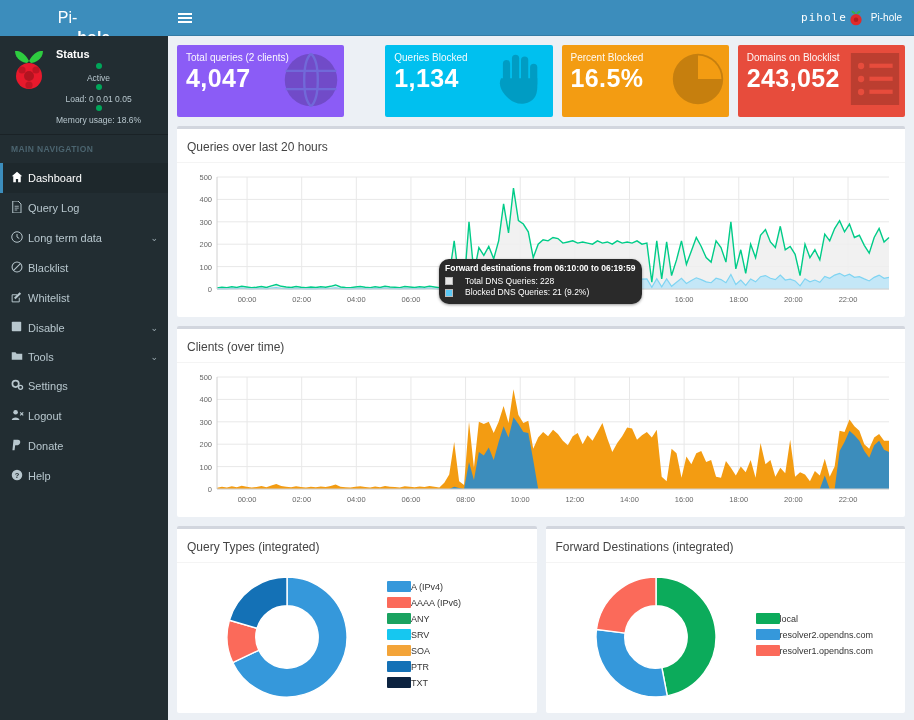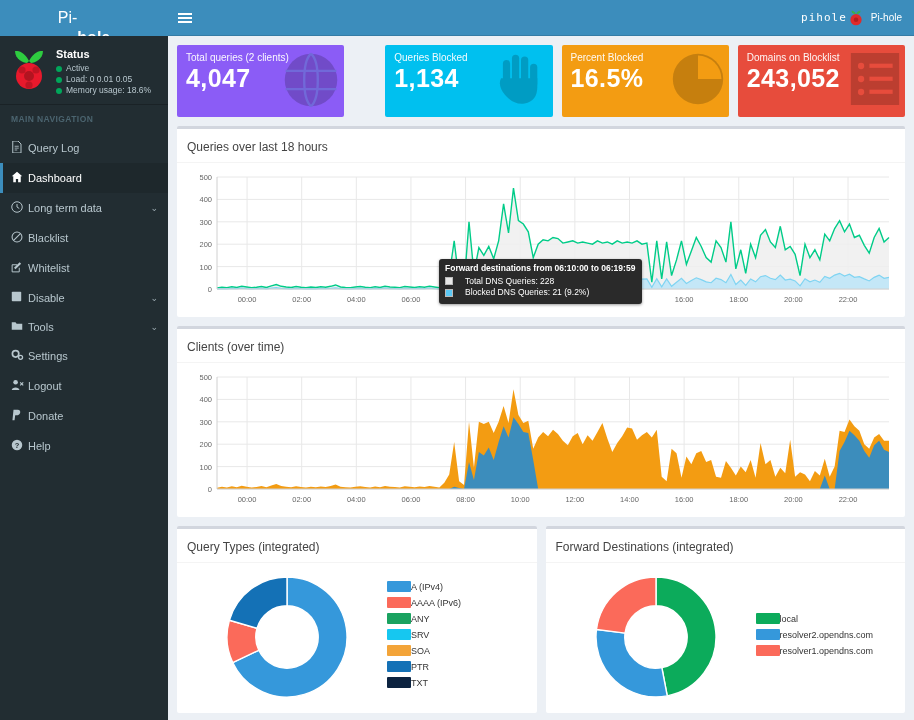--- a/index.html
+++ b/index.html
@@ -55,21 +55,21 @@
   }
   .status-panel {
     display: flex; gap: 8px; padding: 10px 8px 8px 10px;
     border-bottom: 1px solid #1a2226;
   }
   .status-panel .rasp-big { width: 38px; height: 44px; flex: 0 0 38px; }
   .status-info { padding-top: 2px; }
   .status-title { color: #fff; font-size: 11px; font-weight: 700; margin-bottom: 3px; }
   .status-line {
     color: #b8c7ce; font-size: 8.5px; line-height: 11px;
-    display: flex; align-items: center; gap: 4px;
+    display: flex; align-items: center; gap: 4px; flex-direction: column;
   }
   .dot { width: 6px; height: 6px; border-radius: 50%; background: #00a65a; flex: 0 0 6px; }
 
   .nav-header {
     color: #4b646f; font-size: 8.5px; font-weight: 700;
     letter-spacing: .4px; padding: 9px 12px 9px 11px;
     background: #222d32;
   }
   .nav-item {
     display: flex; align-items: center;
@@ -120,21 +120,21 @@
   .half-row { display: flex; gap: 9px; }
   .half-row .panel { flex: 1; min-width: 0; }
 
   
   .chart-svg { display: block; width: 100%; }
   .tick { font-size: 7.5px; fill: #666; font-family: "Liberation Sans", sans-serif; }
 
   
   .tooltip {
     position: absolute; background: #2a2a2a; color: #fff;
-    border-radius: 3px; padding: 4px 7px 5px 6px;
+    border-radius: 10px; padding: 4px 7px 5px 6px;
     font-size: 8.5px; line-height: 11.5px; z-index: 40;
     box-shadow: 0 1px 3px rgba(0,0,0,.4);
   }
   .tooltip .tt-title { font-weight: 700; margin-bottom: 1px; }
   .tooltip .tt-row { display: flex; align-items: center; gap: 12px; }
   .tt-sw { width: 8px; height: 8px; display: inline-block; border: 1px solid #bbb; }
 
   
   .donut-wrap { display: flex; align-items: center; padding: 4px 0 8px 0; }
   .donut-holder { flex: 0 0 200px; display: flex; justify-content: center; }
@@ -202,37 +202,37 @@
         </div>
         <div class="status-line">
           <span class="dot"></span>
           <span>Memory usage:  18.6%</span>
         </div>
       </div>
     </div>
 
     <div class="nav-header">MAIN NAVIGATION</div>
 
+    <div class="nav-item active">
+      <span class="ni">
+        <svg width="12" height="12" viewBox="0 0 16 16">
+            <path d="M8 1 L15 7 H13 V15 H9.5 V10.5 H6.5 V15 H3 V7 H1 Z" fill="#ffffff"></path>
+          </svg>
+      </span>
+      <span class="nl">Dashboard</span>
+    </div>
+
     <div class="nav-item">
       <span class="ni">
         <svg width="11" height="12" viewBox="0 0 14 16">
             <path d="M2 0 H9 L13 4 V16 H2 Z" fill="none" stroke="#b8c7ce" stroke-width="1.3"></path>
             <path d="M4.5 7 H10 M4.5 9.5 H10 M4.5 12 H8" stroke="#b8c7ce" stroke-width="1.1"></path>
           </svg>
       </span>
       <span class="nl">Query Log</span>
-    </div>
-
-    <div class="nav-item active">
-      <span class="ni">
-        <svg width="12" height="12" viewBox="0 0 16 16">
-            <path d="M8 1 L15 7 H13 V15 H9.5 V10.5 H6.5 V15 H3 V7 H1 Z" fill="#ffffff"></path>
-          </svg>
-      </span>
-      <span class="nl">Dashboard</span>
     </div>
 
     <div class="nav-item">
       <span class="ni">
         <svg width="12" height="12" viewBox="0 0 16 16">
             <circle cx="8" cy="8" r="7" fill="none" stroke="#b8c7ce" stroke-width="1.3"></circle>
             <path d="M8 4 V8 L11 10" stroke="#b8c7ce" stroke-width="1.3" fill="none"></path>
           </svg>
       </span>
       <span class="nl">Long term data</span>
@@ -376,21 +376,21 @@
             <rect x="22" y="27.5" width="25" height="4.5" fill="#e74c3c"></rect>
             <rect x="22" y="41.5" width="25" height="4.5" fill="#e74c3c"></rect>
           </svg>
         </div>
       </div>
 
     </div>
 
     <div class="panel">
       <div class="panel-head">
-        <span class="panel-title">Queries over last 18 hours</span>
+        <span class="panel-title">Queries over last 20 hours</span>
       </div>
       <div class="panel-body chart-pos">
         <svg class="chart-svg" id="chart-queries" viewBox="0 0 708 140" preserveAspectRatio="none">
             <line x1="30" y1="118" x2="702" y2="118" stroke="#e8e8e8" stroke-width="1"></line>
             <text x="25" y="121" text-anchor="end" class="tick">0</text>
             <line x1="30" y1="95.6" x2="702" y2="95.6" stroke="#e8e8e8" stroke-width="1"></line>
             <text x="25" y="98.6" text-anchor="end" class="tick">100</text>
             <line x1="30" y1="73.19999999999999" x2="702" y2="73.19999999999999" stroke="#e8e8e8" stroke-width="1"></line>
             <text x="25" y="76.19999999999999" text-anchor="end" class="tick">200</text>
             <line x1="30" y1="50.8" x2="702" y2="50.8" stroke="#e8e8e8" stroke-width="1"></line>

